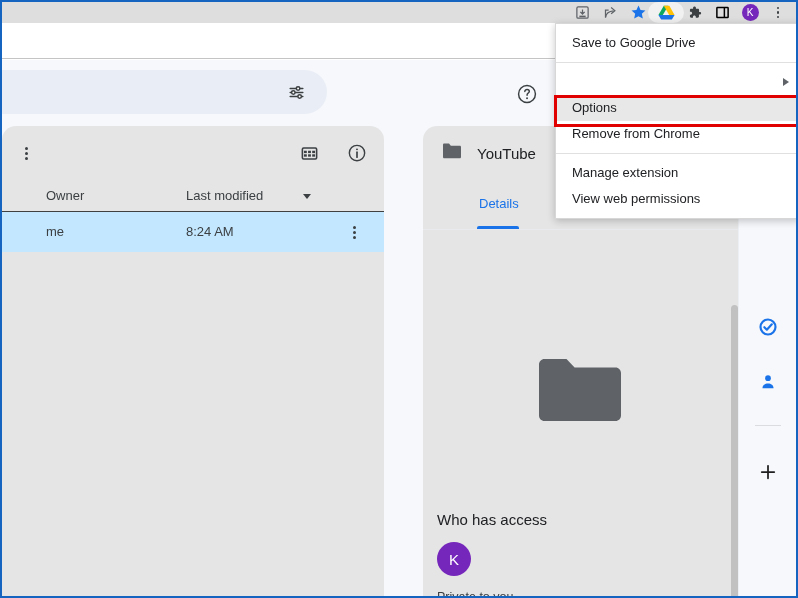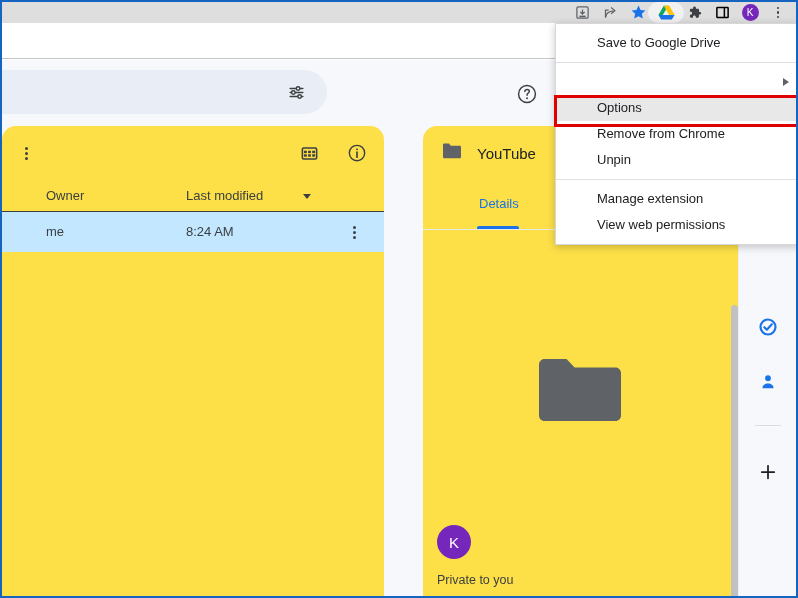--- a/index.html
+++ b/index.html
@@ -69,21 +69,21 @@
     padding-right: 18px;
   }
   #help-btn {
     position: absolute; left: 514px; top: 17px;
     width: 24px; height: 24px;
   }
 
   
   .card {
     position: absolute;
-    background: #fde047;
+    background: #e5e5e5;
     border-radius: 14px 14px 0 0;
   }
   #list-card { left: 0px; top: 66px; width: 382px; bottom: 0; }
   #detail-card { left: 421px; top: 66px; width: 316px; bottom: 0; }
 
   
   #list-toolbar {
     position: absolute; left: 0; top: 0; right: 0; height: 54px;
   }
   #list-kebab {
@@ -182,21 +182,21 @@
     position: absolute; left: 553px; top: 21px; width: 245px;
     background: #ffffff;
     border: 1px solid #d7d7d7;
     box-shadow: 0 2px 8px rgba(0,0,0,0.22);
     padding: 6px 0 6px 0;
     font-size: 13px; color: #202124;
     z-index: 30;
   }
   .mi {
     position: relative; height: 26px; line-height: 26px;
-    padding-left: 41px; padding-right: 12px;
+    padding-left: 16px; padding-right: 12px;
     white-space: nowrap;
   }
   .mi.highlight { background: #e8e8e8; }
   .mi .caret-right {
     position: absolute; right: 10px; top: 9px;
     width: 0; height: 0;
     border-top: 4.5px solid transparent; border-bottom: 4.5px solid transparent;
     border-left: 6px solid #5f6368;
   }
   .menu-sep { height: 1px; background: #e0e0e0; margin: 6px 0 6px 0; }
@@ -373,20 +373,21 @@
         <span class="tab-underline"></span>
       </div>
 
       <div id="folder-big">
         <svg width="82" height="64" viewBox="0 0 82 64" fill="#5f6368">
           <path d="M0 6.5C0 3.5 2.4 1 5.4 1h22.1l8.1 8.6h41c3 0 5.4 2.5 5.4 5.5v42.4c0 3-2.4 5.5-5.4 5.5H5.4C2.4 63 0 60.5 0 57.5z"></path>
         </svg>
       </div>
 
       <div id="access-section">
+        <div id="access-title">Who has access</div>
         <div id="access-avatar">
           <span>K</span>
         </div>
         <div id="access-note">Private to you</div>
 
       </div>
     </div>
 
     <div id="detail-scrollbar"></div>
 
@@ -415,21 +416,20 @@
   </div>
 
   <div id="ext-menu">
     <div class="mi">Save to Google Drive</div>
     <div class="menu-sep"></div>
     <div class="mi">
       <span class="caret-right"></span>
     </div>
     <div class="mi highlight">Options</div>
     <div class="mi">Remove from Chrome</div>
-    <div class="mi">Unpin</div>
     <div class="menu-sep"></div>
     <div class="mi">Manage extension</div>
     <div class="mi">View web permissions</div>
   </div>
 
   <div id="options-highlight-box"></div>
 
 </div>
 
 </body></html>

